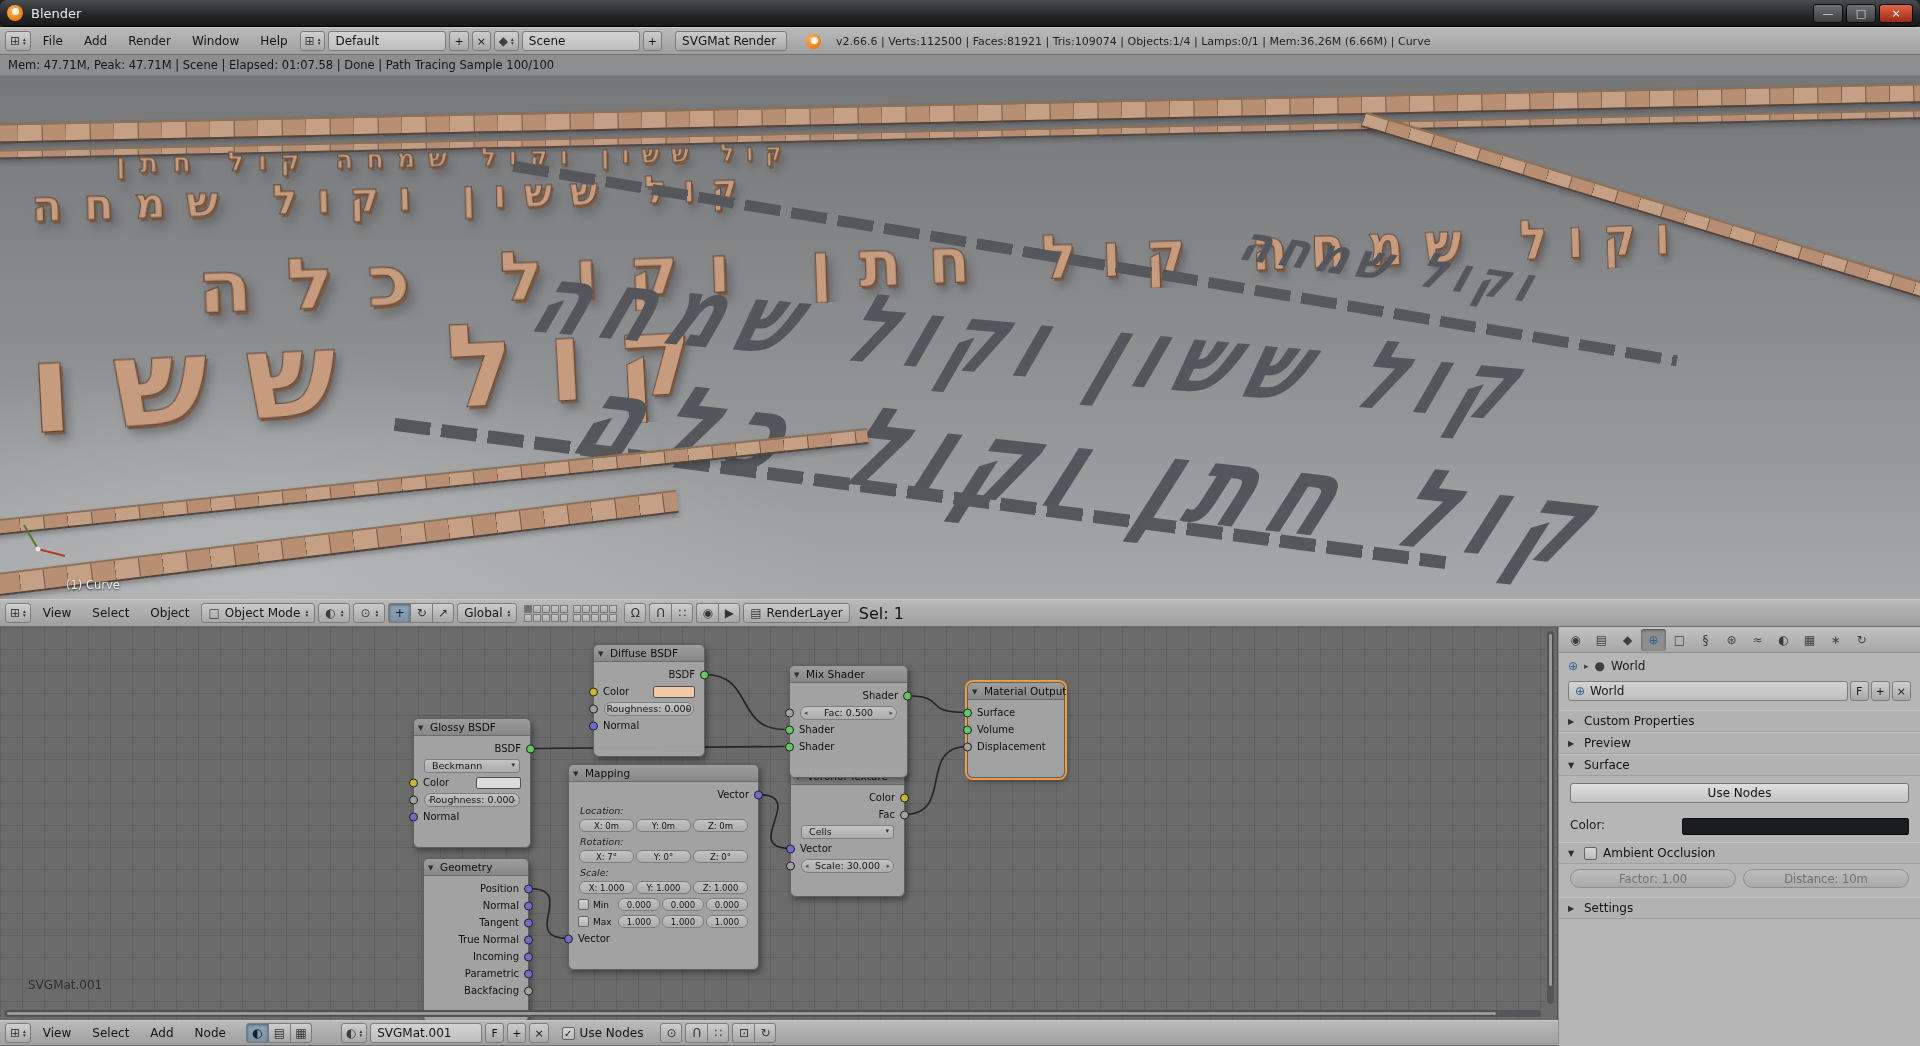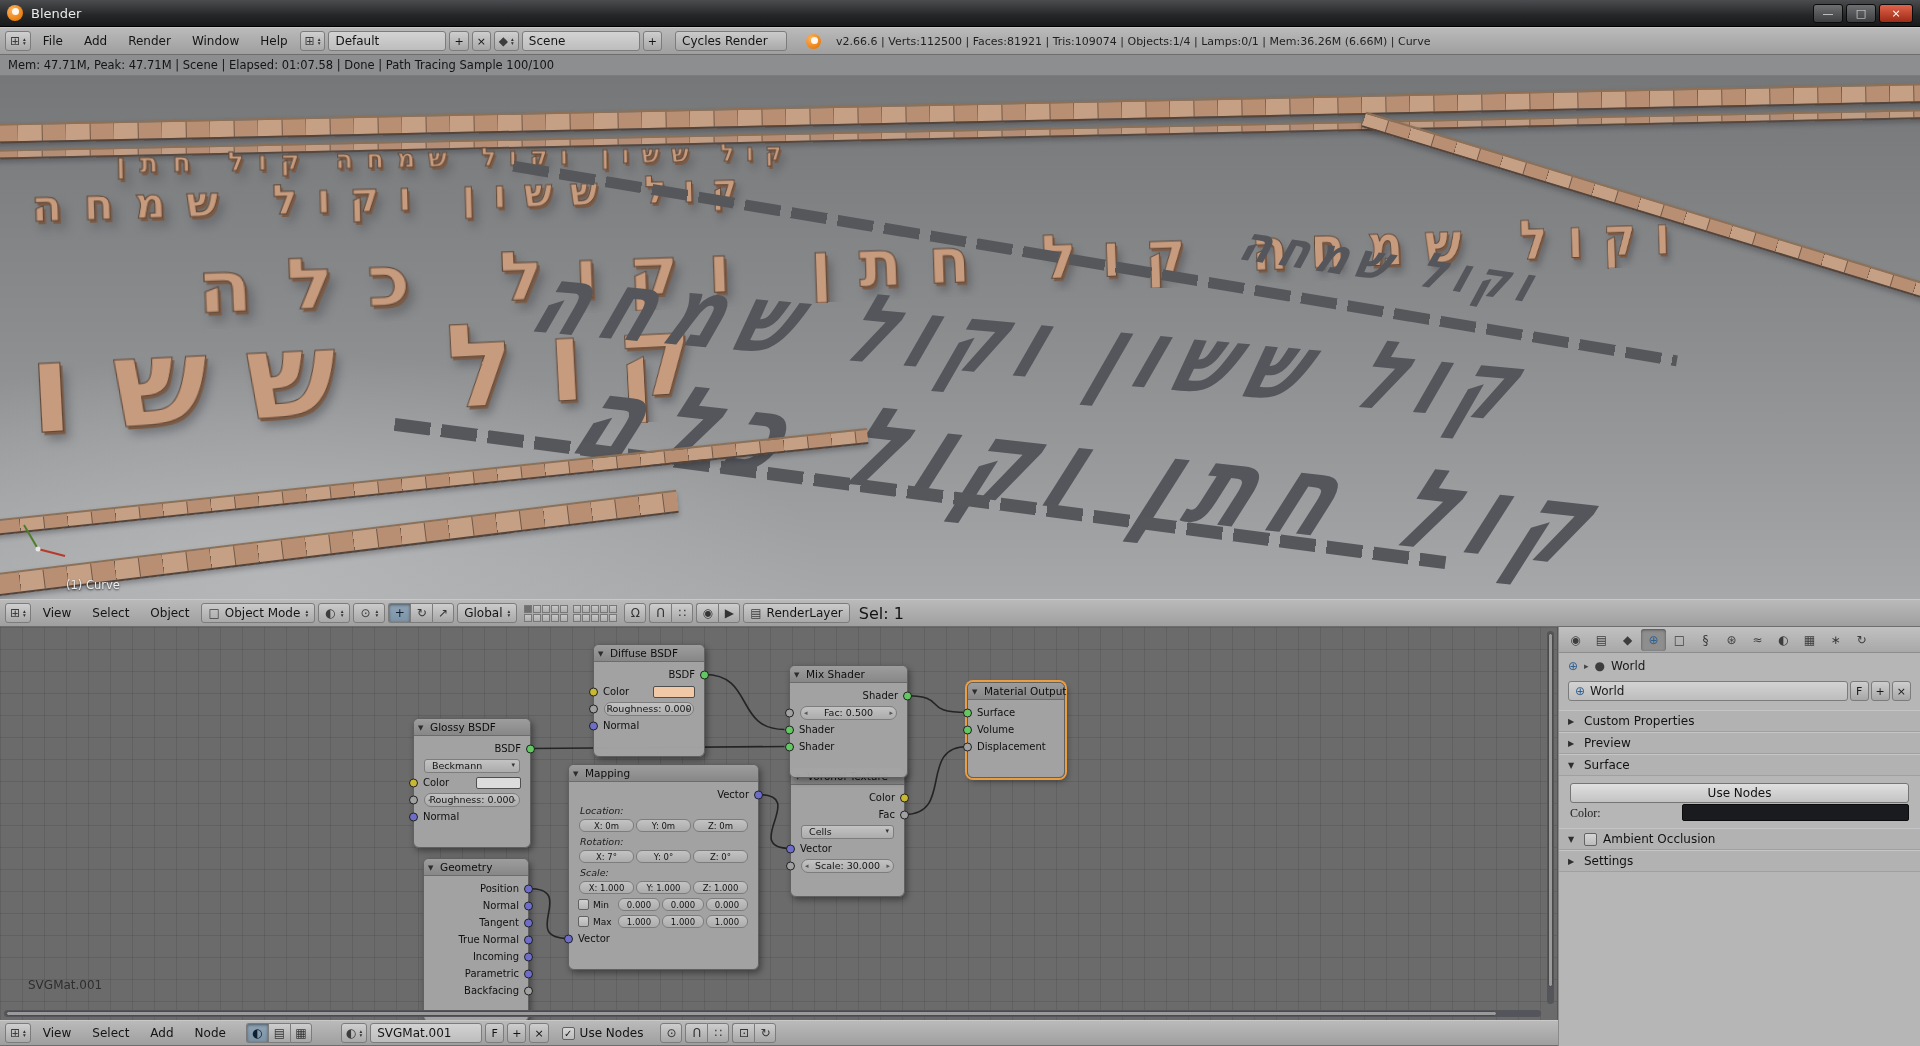--- a/index.html
+++ b/index.html
@@ -1,20 +1,20 @@
 <!DOCTYPE html>
 <html><head>
 <meta charset="utf-8">
 <style>
 *{margin:0;padding:0;box-sizing:border-box;}
 html,body{width:1920px;height:1046px;overflow:hidden;background:#222;}
 .app{position:absolute;inset:0;width:1920px;height:1046px;font-family:"DejaVu Sans","Liberation Sans",sans-serif;color:#1a1a1a;overflow:hidden;}
 
 
-.titlebar{position:absolute;left:0;top:0;width:100%;height:27px;background:linear-gradient(#4a4c4f,#242628 60%,#17191b);display:flex;align-items:center;padding:0 7px;color:#e9e9e9;font-size:13px;gap:8px;border-bottom:1px solid #000;}
+.titlebar{position:absolute;left:0;top:0;width:100%;height:27px;background:linear-gradient(#4a4c4f,#242628 60%,#17191b);display:flex;align-items:center;padding:0 7px;color:#e9e9e9;font-size:13px;gap:8px;border-bottom:1px solid #000;border-radius:7px;}
 .blogo{width:16px;height:16px;border-radius:50%;background:radial-gradient(circle at 35% 30%,#ffb25e,#e87d0d 75%);position:relative;flex:none;}
 .blogo::after{content:"";position:absolute;width:7px;height:7px;border-radius:50%;background:#fff;left:5px;top:3px;opacity:.92;}
 .winbtns{margin-left:auto;display:flex;gap:3px;}
 .winbtn{width:30px;height:19px;border:1px solid #0c0c0c;border-radius:3px;background:linear-gradient(#6d6f72,#3c3e40);color:#ddd;font-size:11px;display:flex;align-items:center;justify-content:center;}
 .winbtn.close{background:linear-gradient(#e0634a,#9c2b16);width:34px;color:#fff;}
 
 
 .hdr{position:absolute;display:flex;align-items:center;gap:3px;background:linear-gradient(#bababa,#9f9f9f);border-top:1px solid #c9c9c9;border-bottom:1px solid #6e6e6e;font-size:12px;color:#141414;}
 .menu{padding:12px 9px;line-height:24px;white-space:nowrap;}
 .hbtn{height:20px;border:1px solid #7c7c7c;border-radius:3px;background:linear-gradient(#d0d0d0,#a9a9a9);display:flex;align-items:center;padding:0 4px;gap:3px;font-size:12px;}
@@ -106,21 +106,21 @@
 .ptab{width:25px;height:22px;display:flex;align-items:center;justify-content:center;border-radius:3px;color:#3a3a3a;font-size:13px;}
 .ptab.active{background:#8e8e8e;box-shadow:inset 0 1px 3px rgba(0,0,0,.45);}
 .pcrumb{display:flex;align-items:center;gap:6px;height:26px;padding:0 9px;font-size:12px;}
 .crumbsep{font-size:9px;color:#444;}
 .datablock{display:flex;gap:2px;padding:2px 9px 9px;}
 .datablock .tfield{flex:1;}
 .panelhdr{display:flex;align-items:center;gap:6px;height:22px;padding:0 9px;border-top:1px solid #c5c5c5;border-bottom:1px solid #a0a0a0;font-size:12px;color:#121212;background:#b2b2b2;}
 .tri{font-size:8px;color:#2e2e2e;width:10px;flex:none;}
 .pbody{padding:7px 11px;}
 .bigbtn{height:20px;background:linear-gradient(#e0e0e0,#c3c3c3);border:1px solid #757575;border-radius:3px;display:flex;align-items:center;justify-content:center;font-size:12px;color:#111;}
-.colorrow{display:flex;align-items:flex-end;margin-top:1px;font-family:Liberation Serif, serif;}
+.colorrow{display:flex;align-items:flex-start;margin-top:15px;}
 .colorlabel{width:112px;}
 .colorswatch{flex:1;height:17px;border:1px solid #0c0c0c;border-radius:2px;}
 .pillbtn{flex:1;height:19px;border-radius:10px;background:linear-gradient(#bdbdbd,#a9a9a9);border:1px solid #8d8d8d;display:flex;align-items:center;justify-content:center;color:#707070;font-size:11.5px;}
 .aorow{display:flex;gap:7px;padding:5px 11px 9px;}
 [data-name="world-icon"],[data-name="tab-world"] .gicon{color:#31608f;}
 </style>
 </head>
 <body>
 
 <div class="app" data-name="blender-window">
@@ -165,21 +165,21 @@
       <span class="ddarrows" data-name="chevron-updown-icon">
           <span>▴</span>
           <span>▾</span>
         </span>
     </div>
     <div class="tfield" style="width:118px;" data-name="scene-name-field">
         <span>Scene</span>
       </div>
     <div class="btn" data-name="add-scene-button">+</div>
     <div class="hdd" style="width:112px;margin-left:10px;" data-name="render-engine-dropdown">
-      <span>Cycles Render</span>
+      <span>SVGMat Render</span>
     </div>
     <span class="blogo" style="width:15px;height:15px;margin-left:16px;" data-name="blender-badge-icon"></span>
     <span class="stats" data-name="scene-statistics">v2.66.6 | Verts:112500 | Faces:81921 | Tris:109074 | Objects:1/4 | Lamps:0/1 | Mem:36.26M (6.66M) | Curve</span>
   </div>
 
   <div class="render-info" data-name="render-status-text">Mem: 47.71M, Peak: 47.71M | Scene | Elapsed: 01:07.58 | Done | Path Tracing Sample 100/100</div>
 
   <div class="viewport" data-name="viewport-3d">
     <div class="band b-top" data-name="stone-border-top"></div>
     <div class="band b-top2" data-name="stone-border-top-inner"></div>
@@ -619,19 +619,23 @@
       <div class="colorrow">
         <span class="colorlabel" data-name="color-label">Color:</span>
         <div class="colorswatch" data-name="world-color-swatch" style="background: rgb(25, 27, 31);"></div>
       </div>
     </div>
     <div class="panelhdr" data-name="panel-ambient-occlusion">
       <span class="tri" data-name="collapse-down-icon">▼</span>
       <span class="cbx" style="width:13px;height:13px;" data-name="ao-checkbox"></span>
       <span data-name="panel-title">Ambient Occlusion</span>
     </div>
+    <div class="aorow" data-name="ao-panel-body">
+      <div class="pillbtn" data-name="ao-factor-slider">Factor: 1.00</div>
+      <div class="pillbtn" data-name="ao-distance-slider">Distance: 10m</div>
+    </div>
     <div class="panelhdr" data-name="panel-settings">
       <span class="tri" data-name="collapse-right-icon">▶</span>
       <span data-name="panel-title">Settings</span>
     </div>
   </div>
 
 </div>
 
 </body></html>

